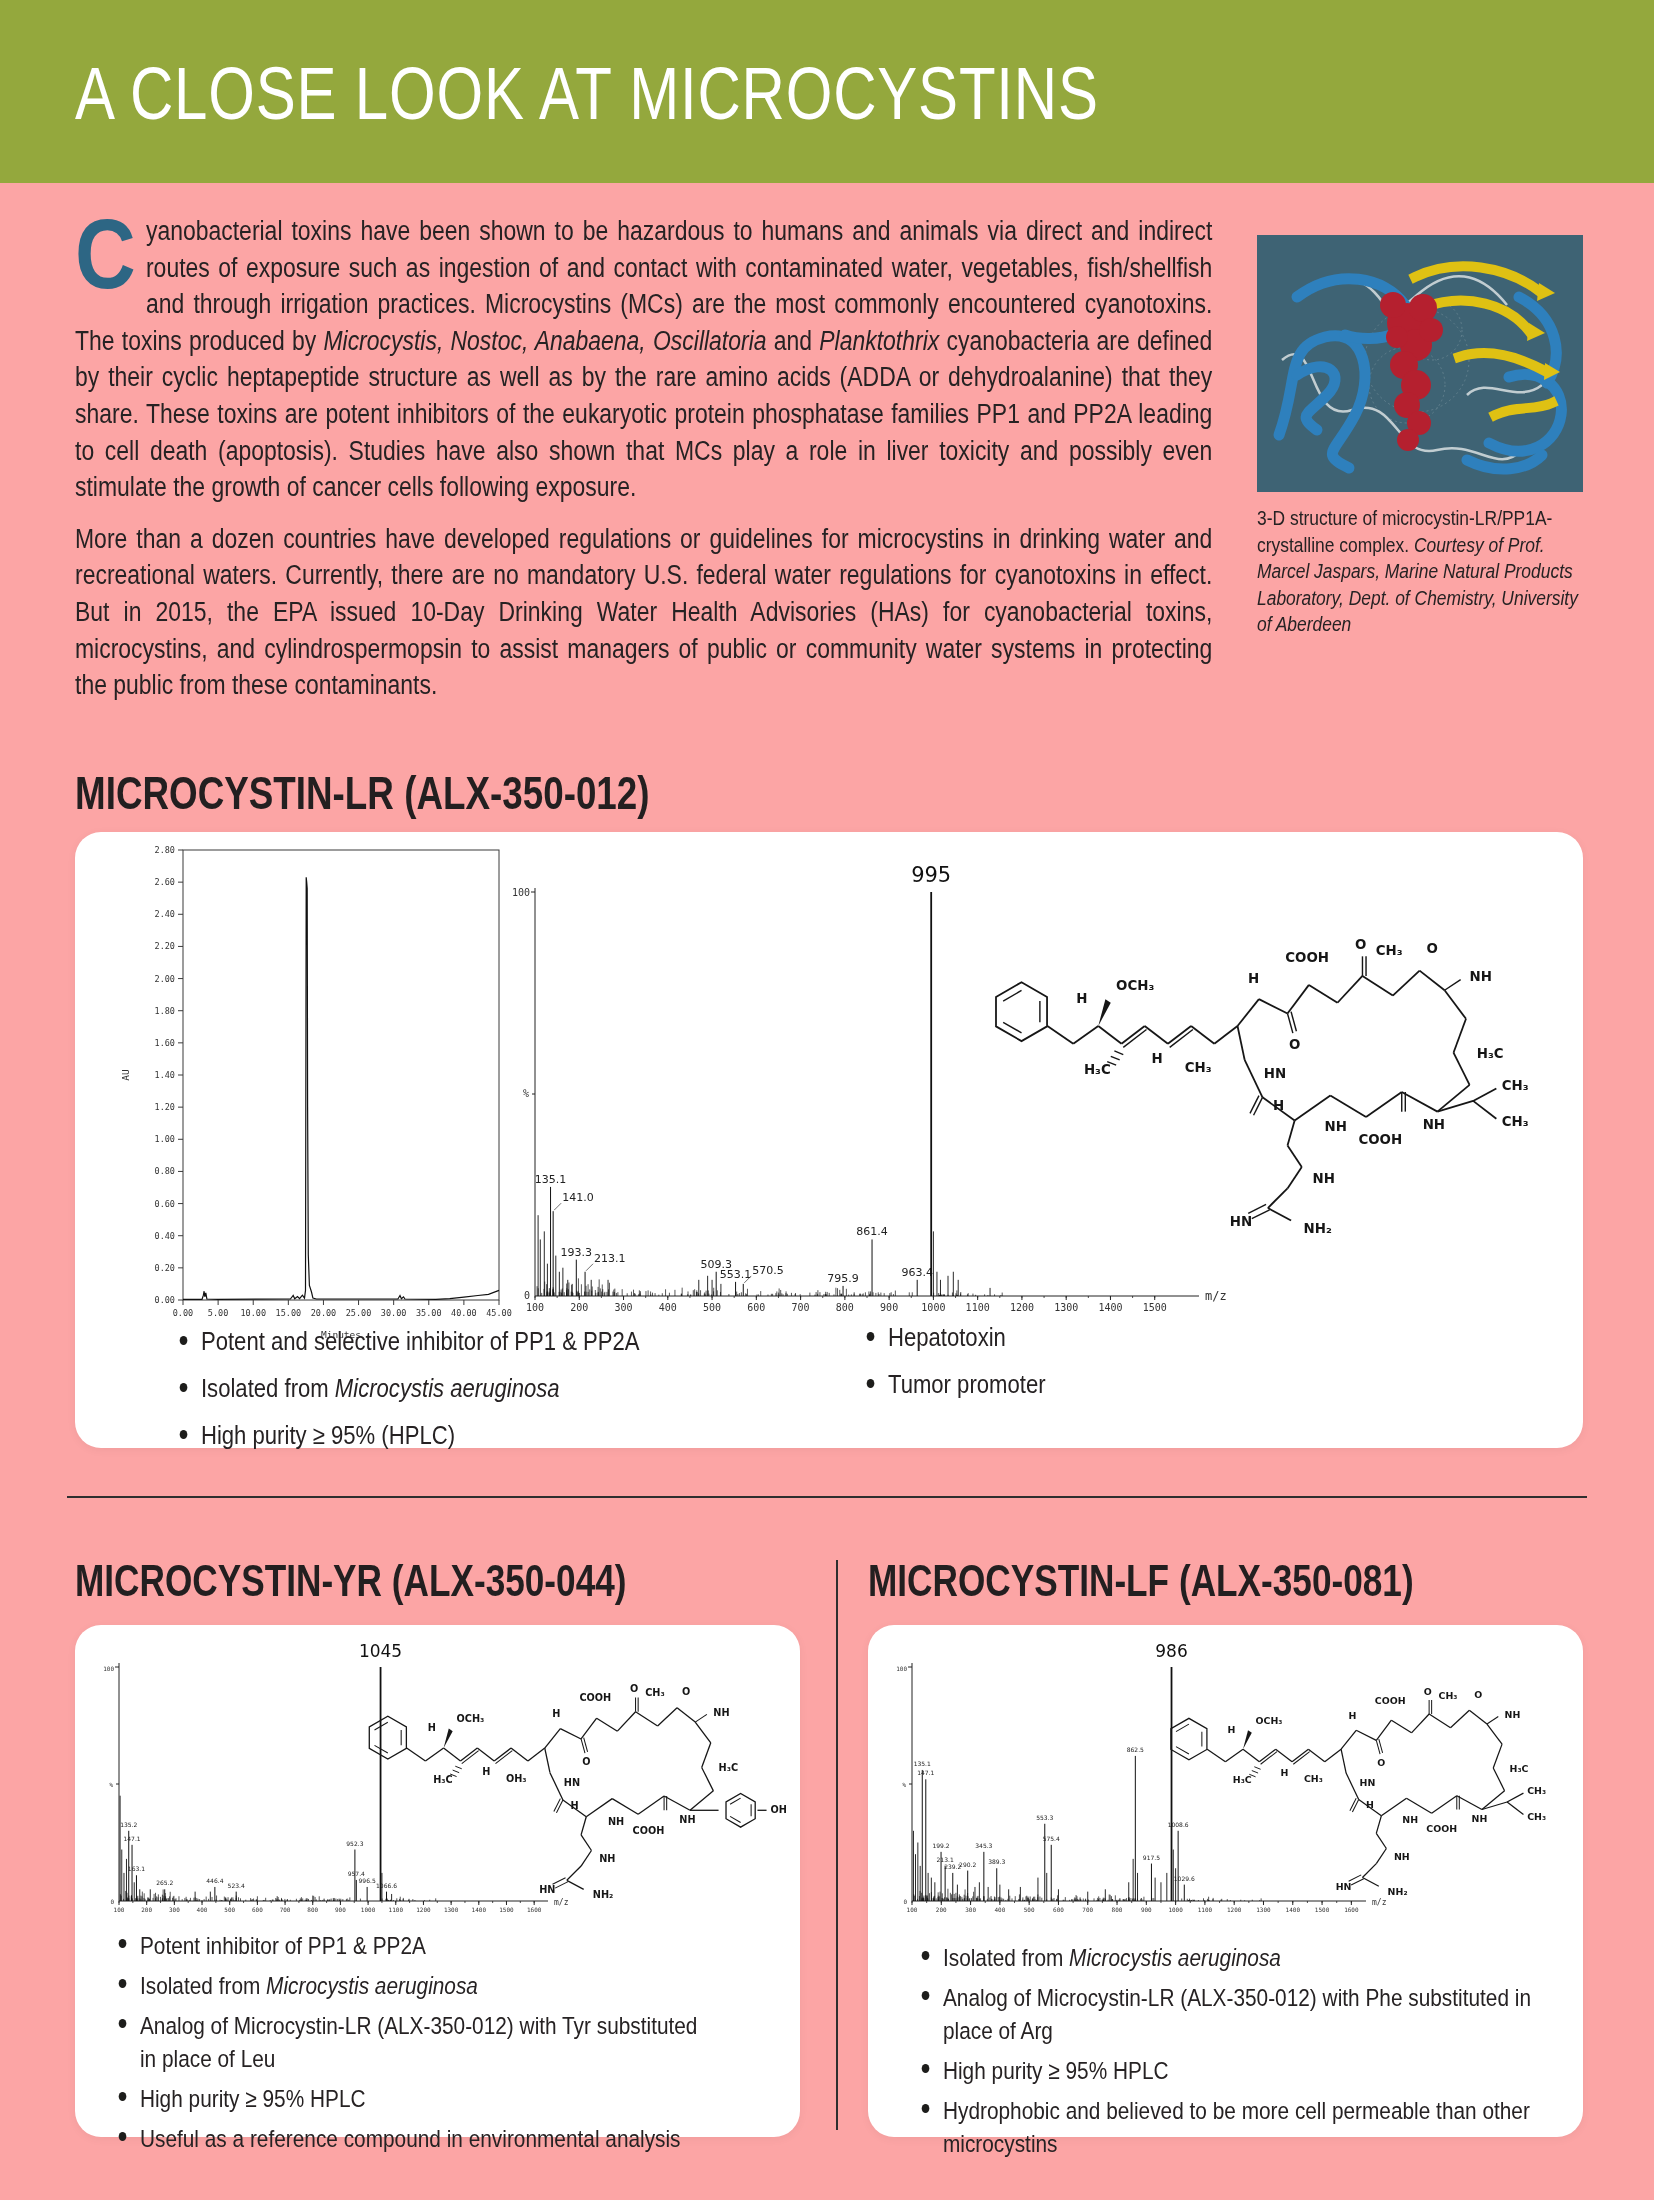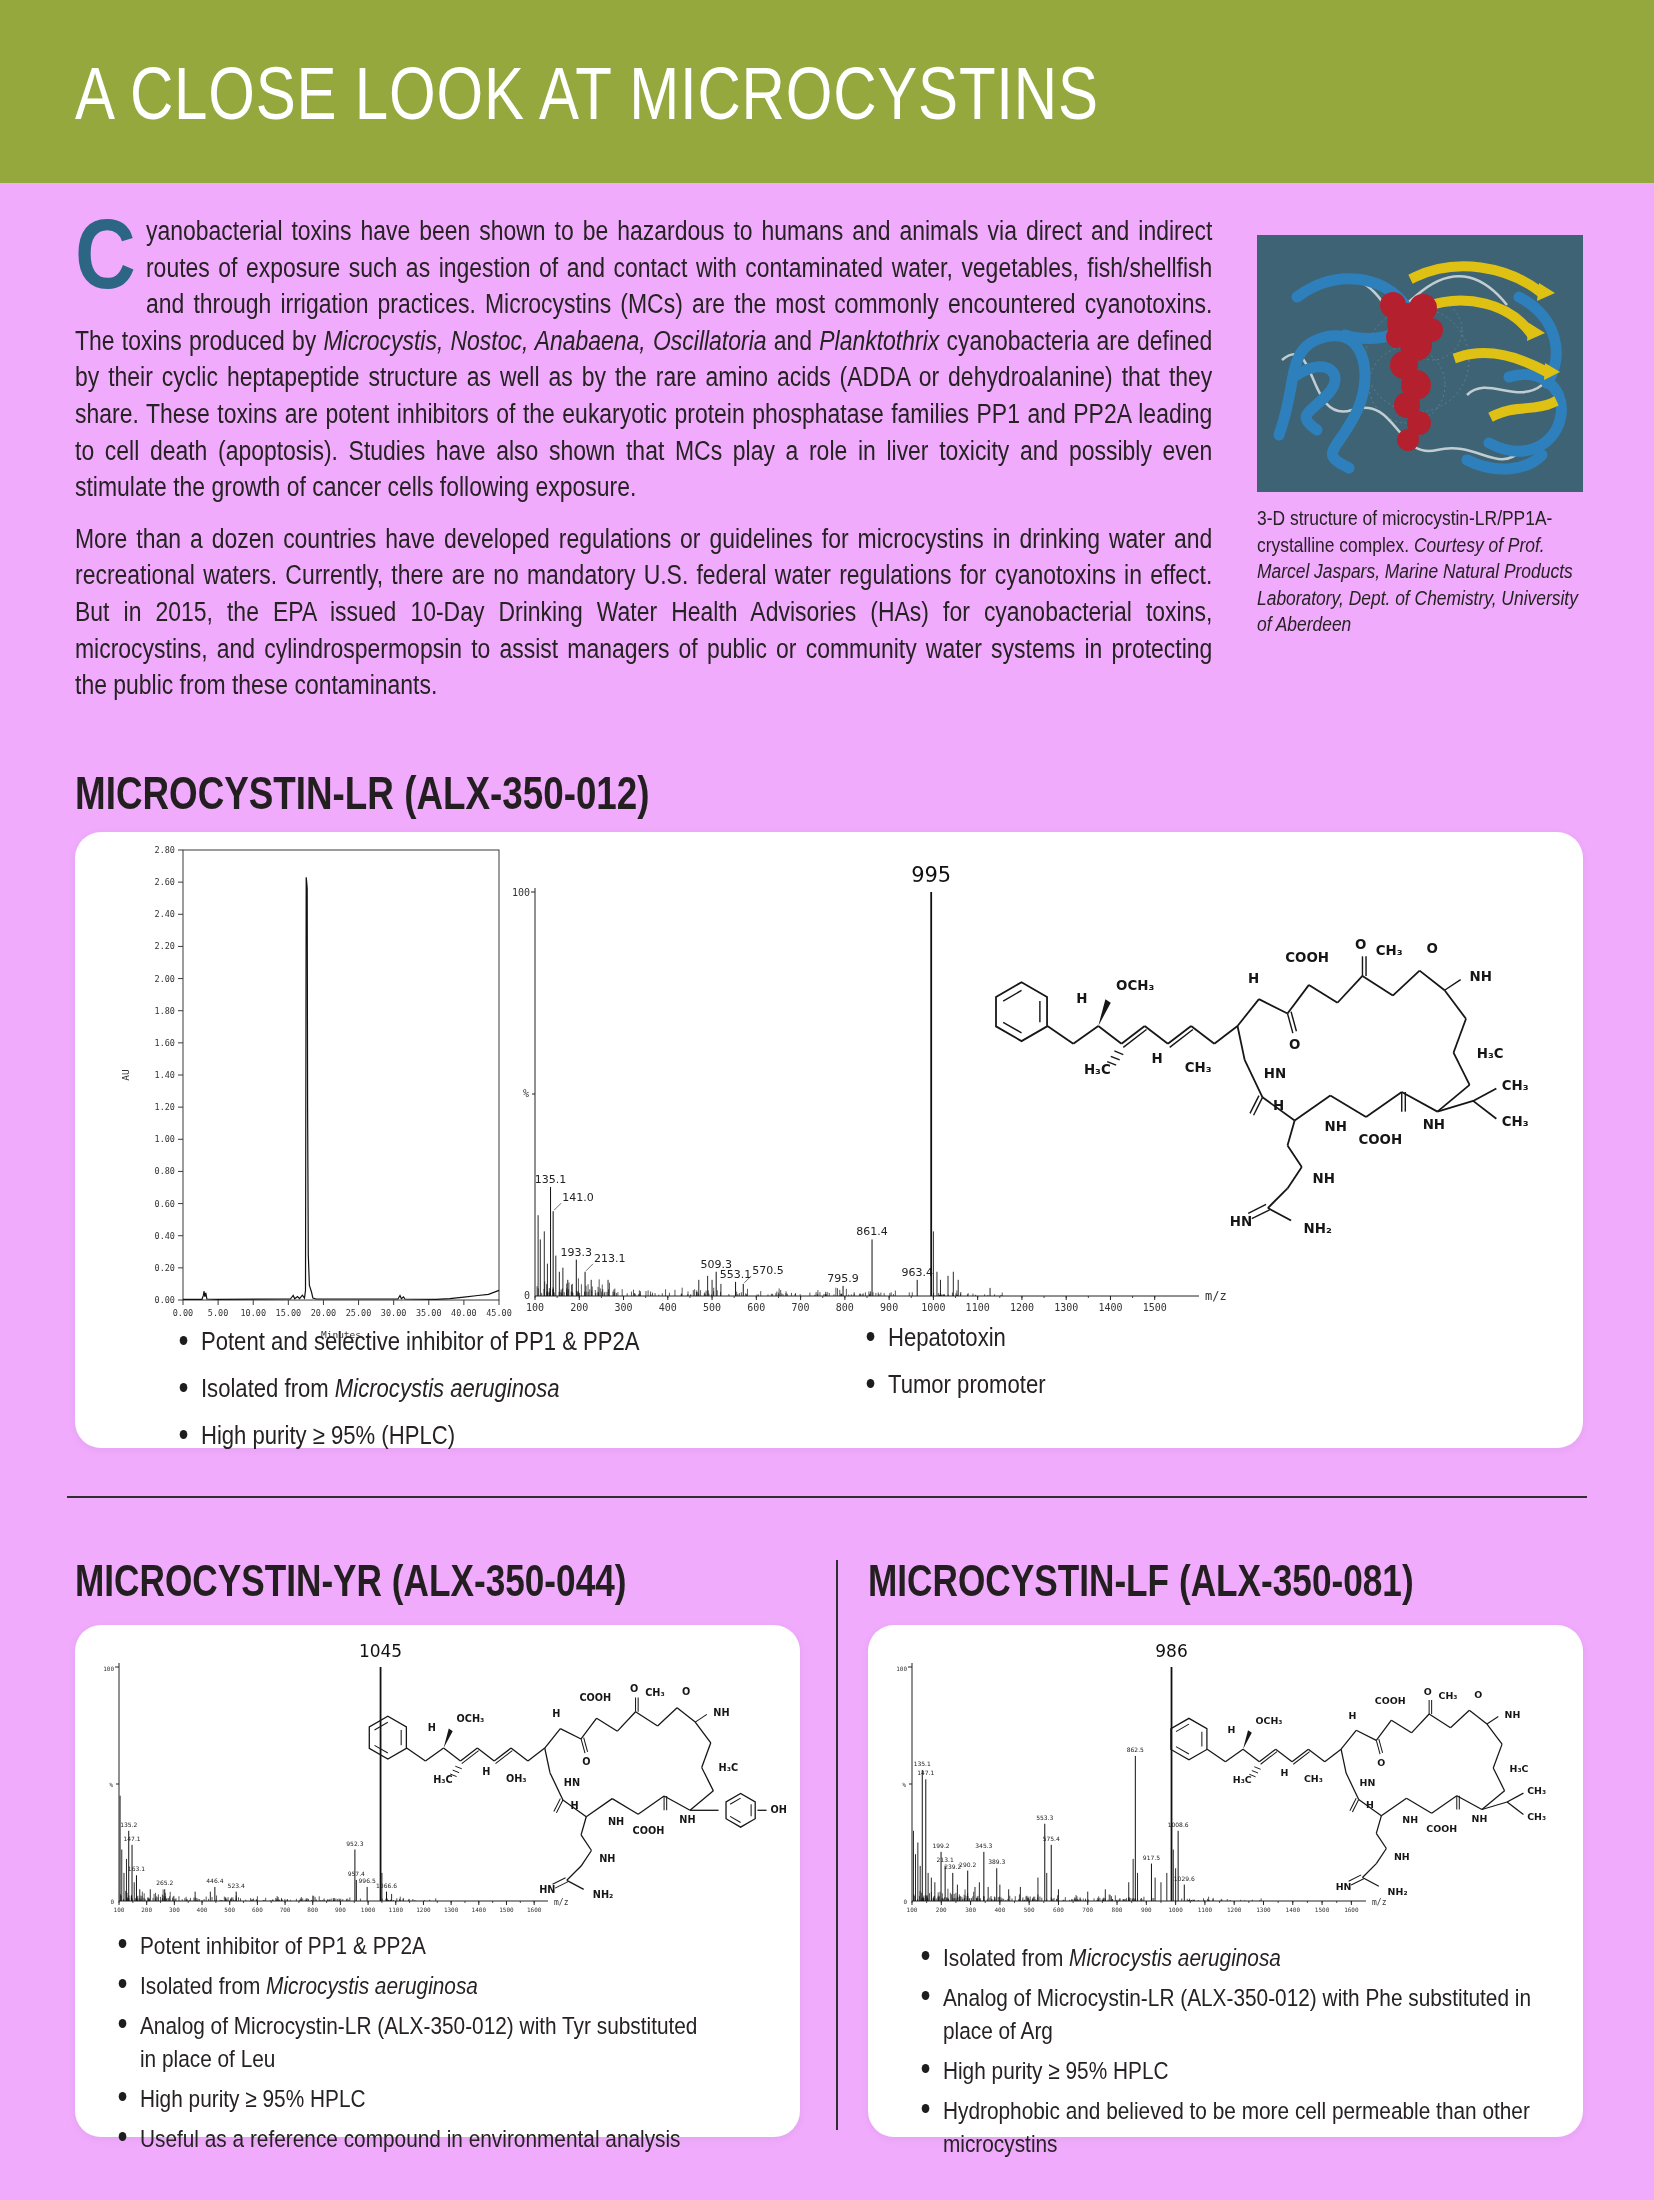--- a/index.html
+++ b/index.html
@@ -1,16 +1,16 @@
 <!DOCTYPE html>
 <html><head>
 <meta charset="utf-8">
 <style>
   html,body{margin:0;padding:0;background:#ededed;}
-  #page{position:relative;width:1654px;height:2200px;background:#f0abfc;overflow:hidden;
+  #page{position:relative;width:1654px;height:2200px;background:#fca5a5;overflow:hidden;
         font-family:"Liberation Sans","DejaVu Sans",sans-serif;color:#262223;}
   .abs{position:absolute;}
   .cx85{transform:scaleX(.85);transform-origin:0 0;}
   .cx80{transform:scaleX(.80);transform-origin:0 0;}
   #banner{left:0;top:0;width:1654px;height:183px;background:#94a83d;}
   #banner-title{left:75px;top:50px;font-size:75px;font-weight:400;color:#fff;letter-spacing:1px;white-space:nowrap;}
   #intro{left:75px;top:213px;width:1338px;font-size:27px;line-height:36.6px;text-align:justify;}
   #intro p{margin:0 0 15px 0;}
   .dropcap{float:left;font-size:99px;line-height:77px;font-weight:700;color:#2d6684;padding:2px 12px 0 0;}
   i{font-style:italic;}

